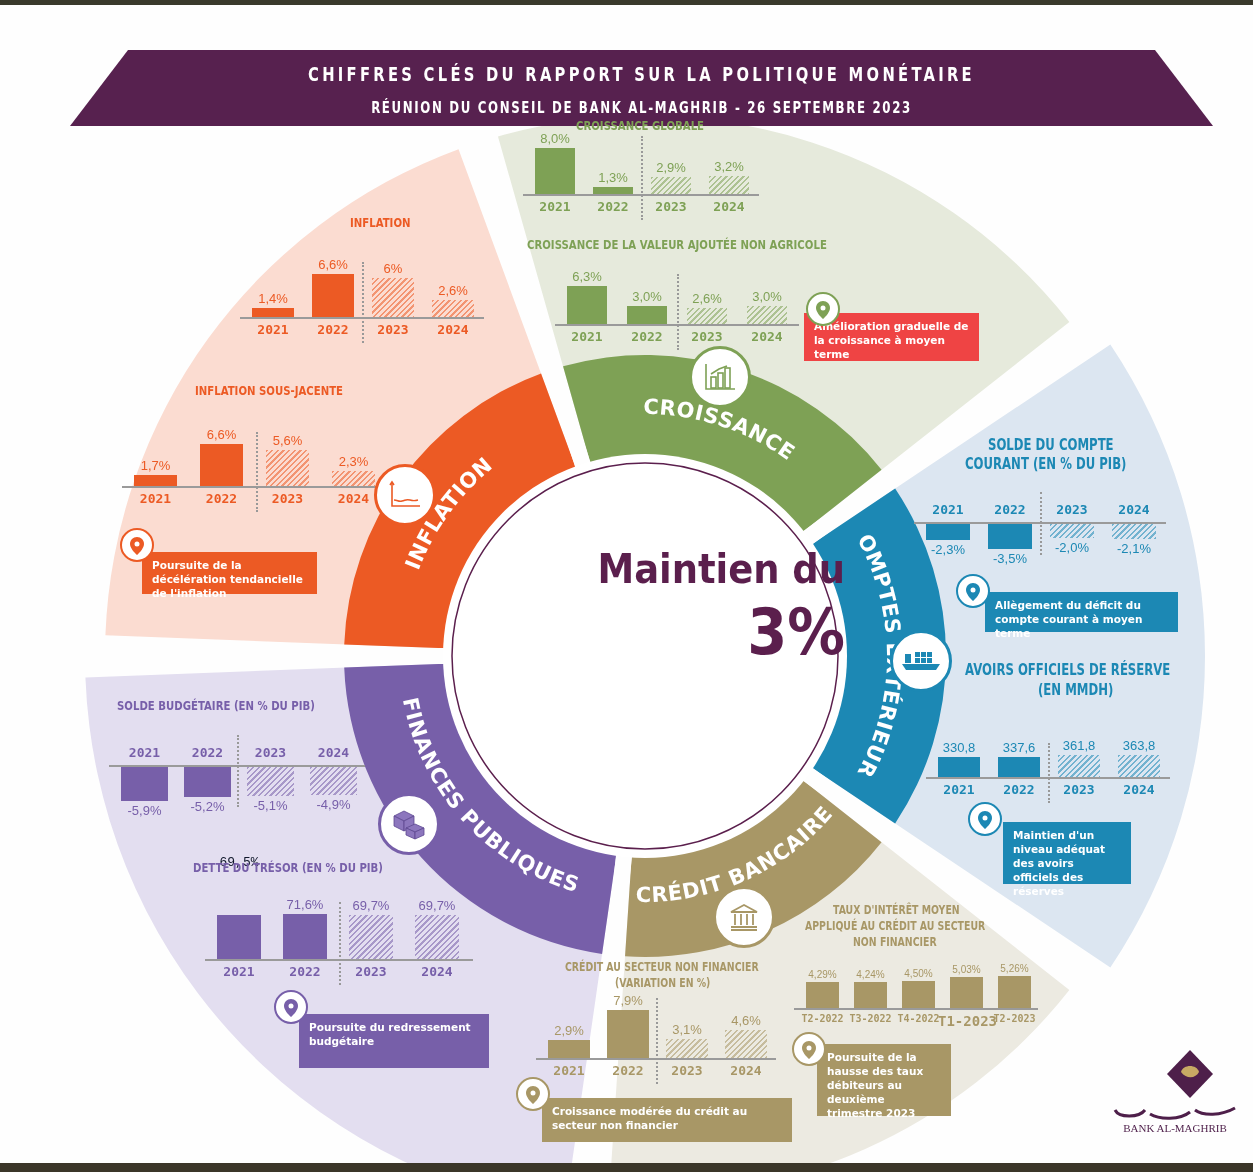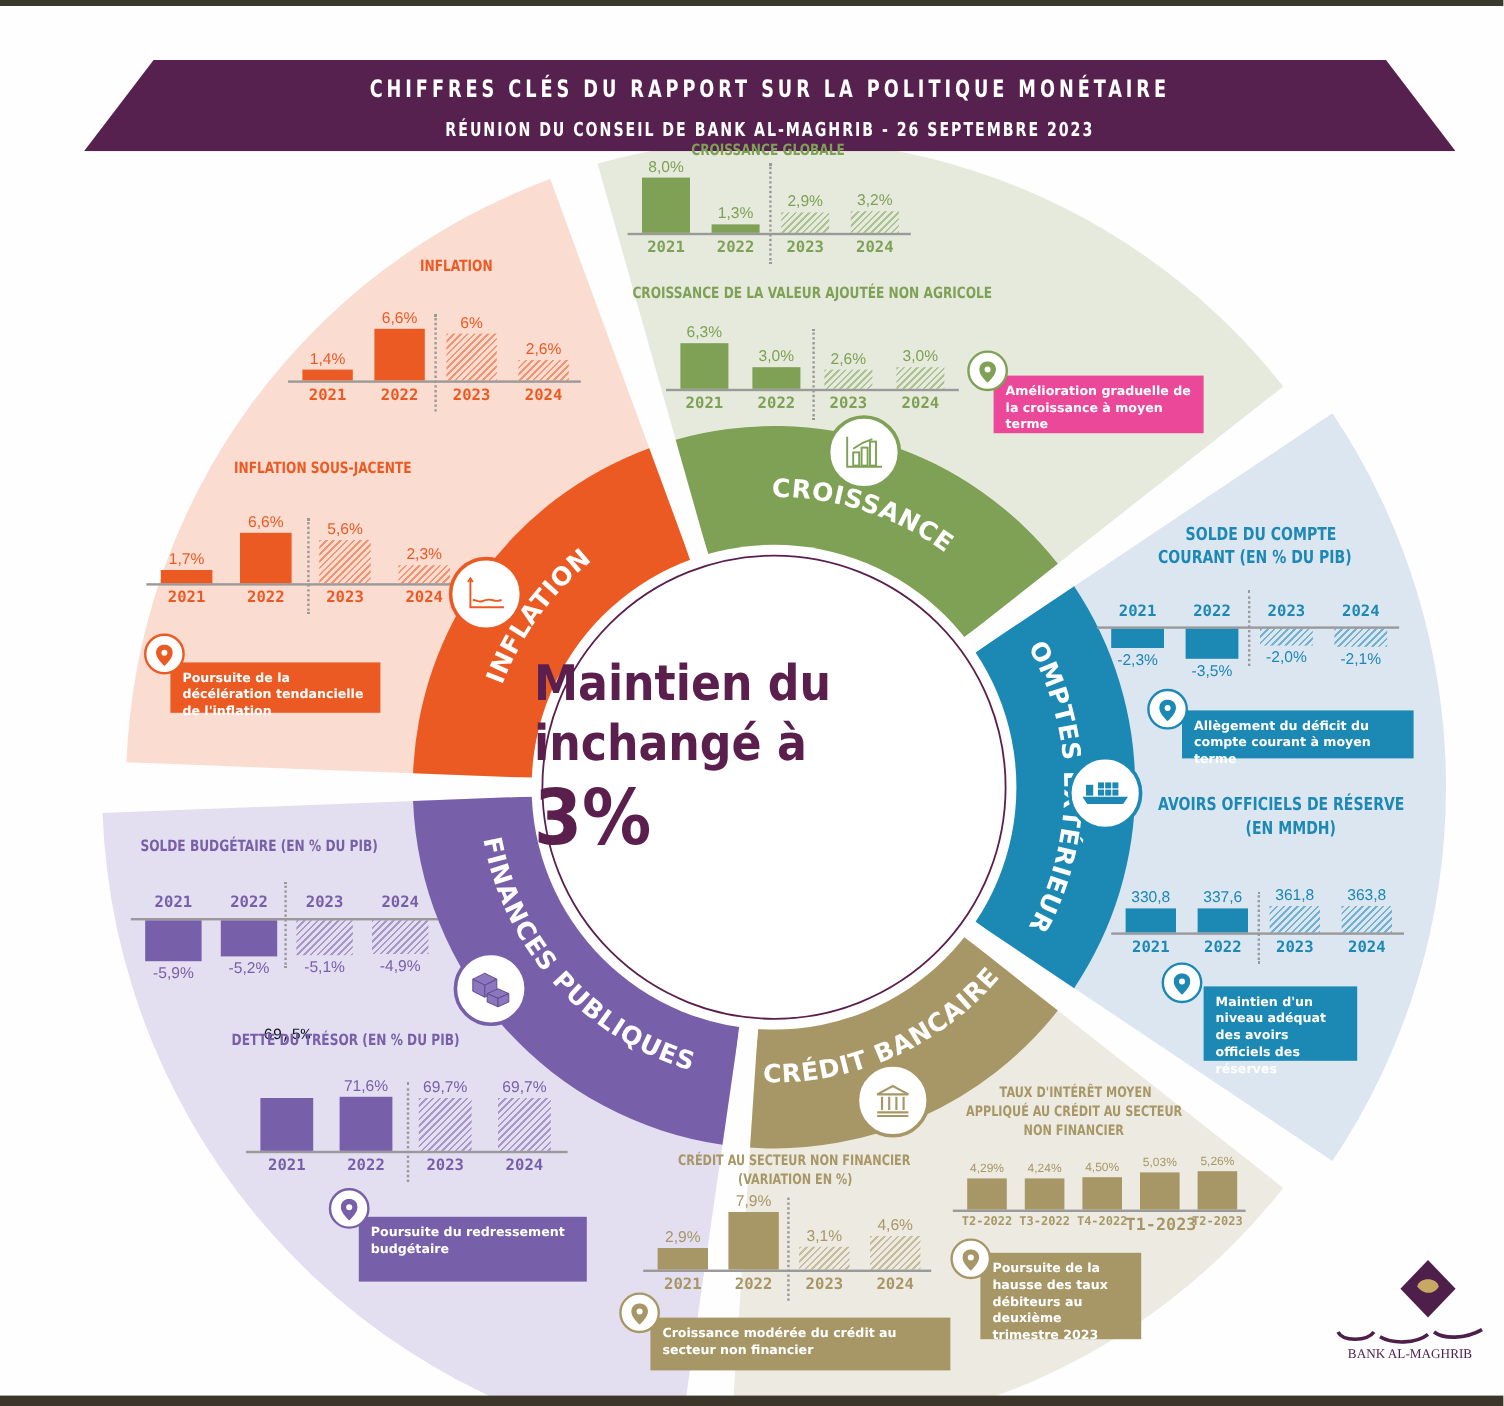--- a/index.html
+++ b/index.html
@@ -18,21 +18,21 @@
          transform:scaleX(0.78); transform-origin:left top; }
   .val { position:absolute; font-family:"Liberation Sans", sans-serif; font-size:13px; white-space:nowrap; text-align:center; }
   .yr  { position:absolute; font-family:"DejaVu Sans Mono", monospace; font-weight:bold; font-size:13px; white-space:nowrap; text-align:center; }
   .bar { position:absolute; }
   .hatch { background-image:repeating-linear-gradient(135deg, currentColor 0 1.5px, transparent 1.5px 4px); opacity:.55; }
   .axis { position:absolute; height:2px; background:#9a9a9a; }
   .dot  { position:absolute; width:0; border-left:2px dotted #999; }
   .note { position:absolute; color:#fff; font-family:"DejaVu Sans", sans-serif; font-weight:bold; font-size:10.5px; line-height:14px; padding:6px 10px; box-sizing:border-box; }
   .pin  { position:absolute; width:34px; height:34px; border-radius:50%; background:#fff; box-sizing:border-box; border:2px solid; }
   .pin svg { position:absolute; left:8px; top:7px; }
-  .center { position:absolute; left:445px; top:456px; width:400px; height:400px; text-align:left; color:#5b1f4d;
+  .center { position:absolute; left:445px; top:456px; width:400px; height:400px; text-align:right; color:#5b1f4d;
             font-family:"DejaVu Sans Condensed","DejaVu Sans", sans-serif; font-weight:bold; }
   .center .l { display:block; font-size:41px; line-height:50px; }
   .center .big { display:block; font-size:64px; line-height:76px; }
   .ico { position:absolute; width:62px; height:62px; border-radius:50%; background:#fff; border:3px solid; box-sizing:border-box; }
   .ico svg { position:absolute; left:50%; top:50%; transform:translate(-50%,-50%); }
   .logo { position:absolute; left:1105px; top:1048px; width:140px; height:90px; }
 </style>
 </head>
 <body>
 
@@ -74,21 +74,20 @@
   <svg width="1143" height="76">
       <polygon points="58,0 1085,0 1143,76 0,76" fill="#57214f"></polygon>
     </svg>
   <div class="t1">CHIFFRES CLÉS DU RAPPORT SUR LA POLITIQUE MONÉTAIRE</div>
   <div class="t2">RÉUNION DU CONSEIL DE BANK AL-MAGHRIB - 26 SEPTEMBRE 2023</div>
 </div>
 
 <div class="center">
   <div style="height:88px"></div>
   <span class="l">Maintien du</span>
-  <span class="l">inchangé à</span>
   <span class="big">3%</span>
 </div>
 
 <div id="charts">
     <div class="axis" style="left: 523px; top: 194px; width: 236px;"></div>
     <div class="dot" style="left: 641px; top: 136px; height: 84px;"></div>
     <div class="bar" style="left: 535px; width: 40px; height: 46px; top: 148px; background: rgb(126, 161, 85);"></div>
     <div class="val" style="color: rgb(126, 161, 85); left: 525px; width: 60px; top: 131px;">8,0%</div>
     <div class="yr" style="color: rgb(126, 161, 85); left: 523px; width: 64px; top: 199px;">2021</div>
     <div class="bar" style="left: 593px; width: 40px; height: 7.475px; top: 186.525px; background: rgb(126, 161, 85);"></div>
@@ -239,21 +238,21 @@
 <div class="lbl" style="left:965px;top:661px;font-size:15px;color:#1c88b4">AVOIRS OFFICIELS DE RÉSERVE</div>
 <div class="lbl" style="left:1038px;top:681px;font-size:15px;color:#1c88b4">(EN MMDH)</div>
 <div class="lbl" style="left:117px;top:698px;font-size:13px;color:#775fa9">SOLDE BUDGÉTAIRE (EN % DU PIB)</div>
 <div class="lbl" style="left:193px;top:860px;font-size:13px;color:#775fa9">DETTE DU TRÉSOR (EN % DU PIB)</div>
 <div class="lbl" style="left:565px;top:960px;font-size:12px;color:#a89766">CRÉDIT AU SECTEUR NON FINANCIER</div>
 <div class="lbl" style="left:615px;top:976px;font-size:12px;color:#a89766">(VARIATION EN %)</div>
 <div class="lbl" style="left:833px;top:903px;font-size:12px;color:#a89766">TAUX D'INTÉRÊT MOYEN</div>
 <div class="lbl" style="left:805px;top:919px;font-size:12px;color:#a89766">APPLIQUÉ AU CRÉDIT AU SECTEUR</div>
 <div class="lbl" style="left:853px;top:935px;font-size:12px;color:#a89766">NON FINANCIER</div>
 
-<div class="note" style="left:828px;top:313px;width:175px;height:48px;background:#ec4899">Amélioration graduelle de la croissance à moyen terme</div>
+<div class="note" style="left:804px;top:313px;width:175px;height:48px;background:#ef4444">Amélioration graduelle de la croissance à moyen terme</div>
 <div class="note" style="left:142px;top:552px;width:175px;height:42px;background:#ec5a24">Poursuite de la décélération tendancielle de l'inflation</div>
 <div class="note" style="left:985px;top:592px;width:193px;height:40px;background:#1c88b4">Allègement du déficit du compte courant à moyen terme</div>
 <div class="note" style="left:1003px;top:822px;width:128px;height:62px;background:#1c88b4">Maintien d'un niveau adéquat des avoirs officiels des réserves</div>
 <div class="note" style="left:299px;top:1014px;width:190px;height:54px;background:#775fa9">Poursuite du redressement budgétaire</div>
 <div class="note" style="left:542px;top:1098px;width:250px;height:44px;background:#a89766">Croissance modérée du crédit au secteur non financier</div>
 <div class="note" style="left:817px;top:1044px;width:134px;height:72px;background:#a89766">Poursuite de la hausse des taux débiteurs au deuxième trimestre 2023</div>
 
 <div id="pins">
     <div class="pin" style="left: 806px; top: 292px; border-color: rgb(126, 161, 85);">
       <svg width="14" height="18" viewBox="0 0 14 18">

